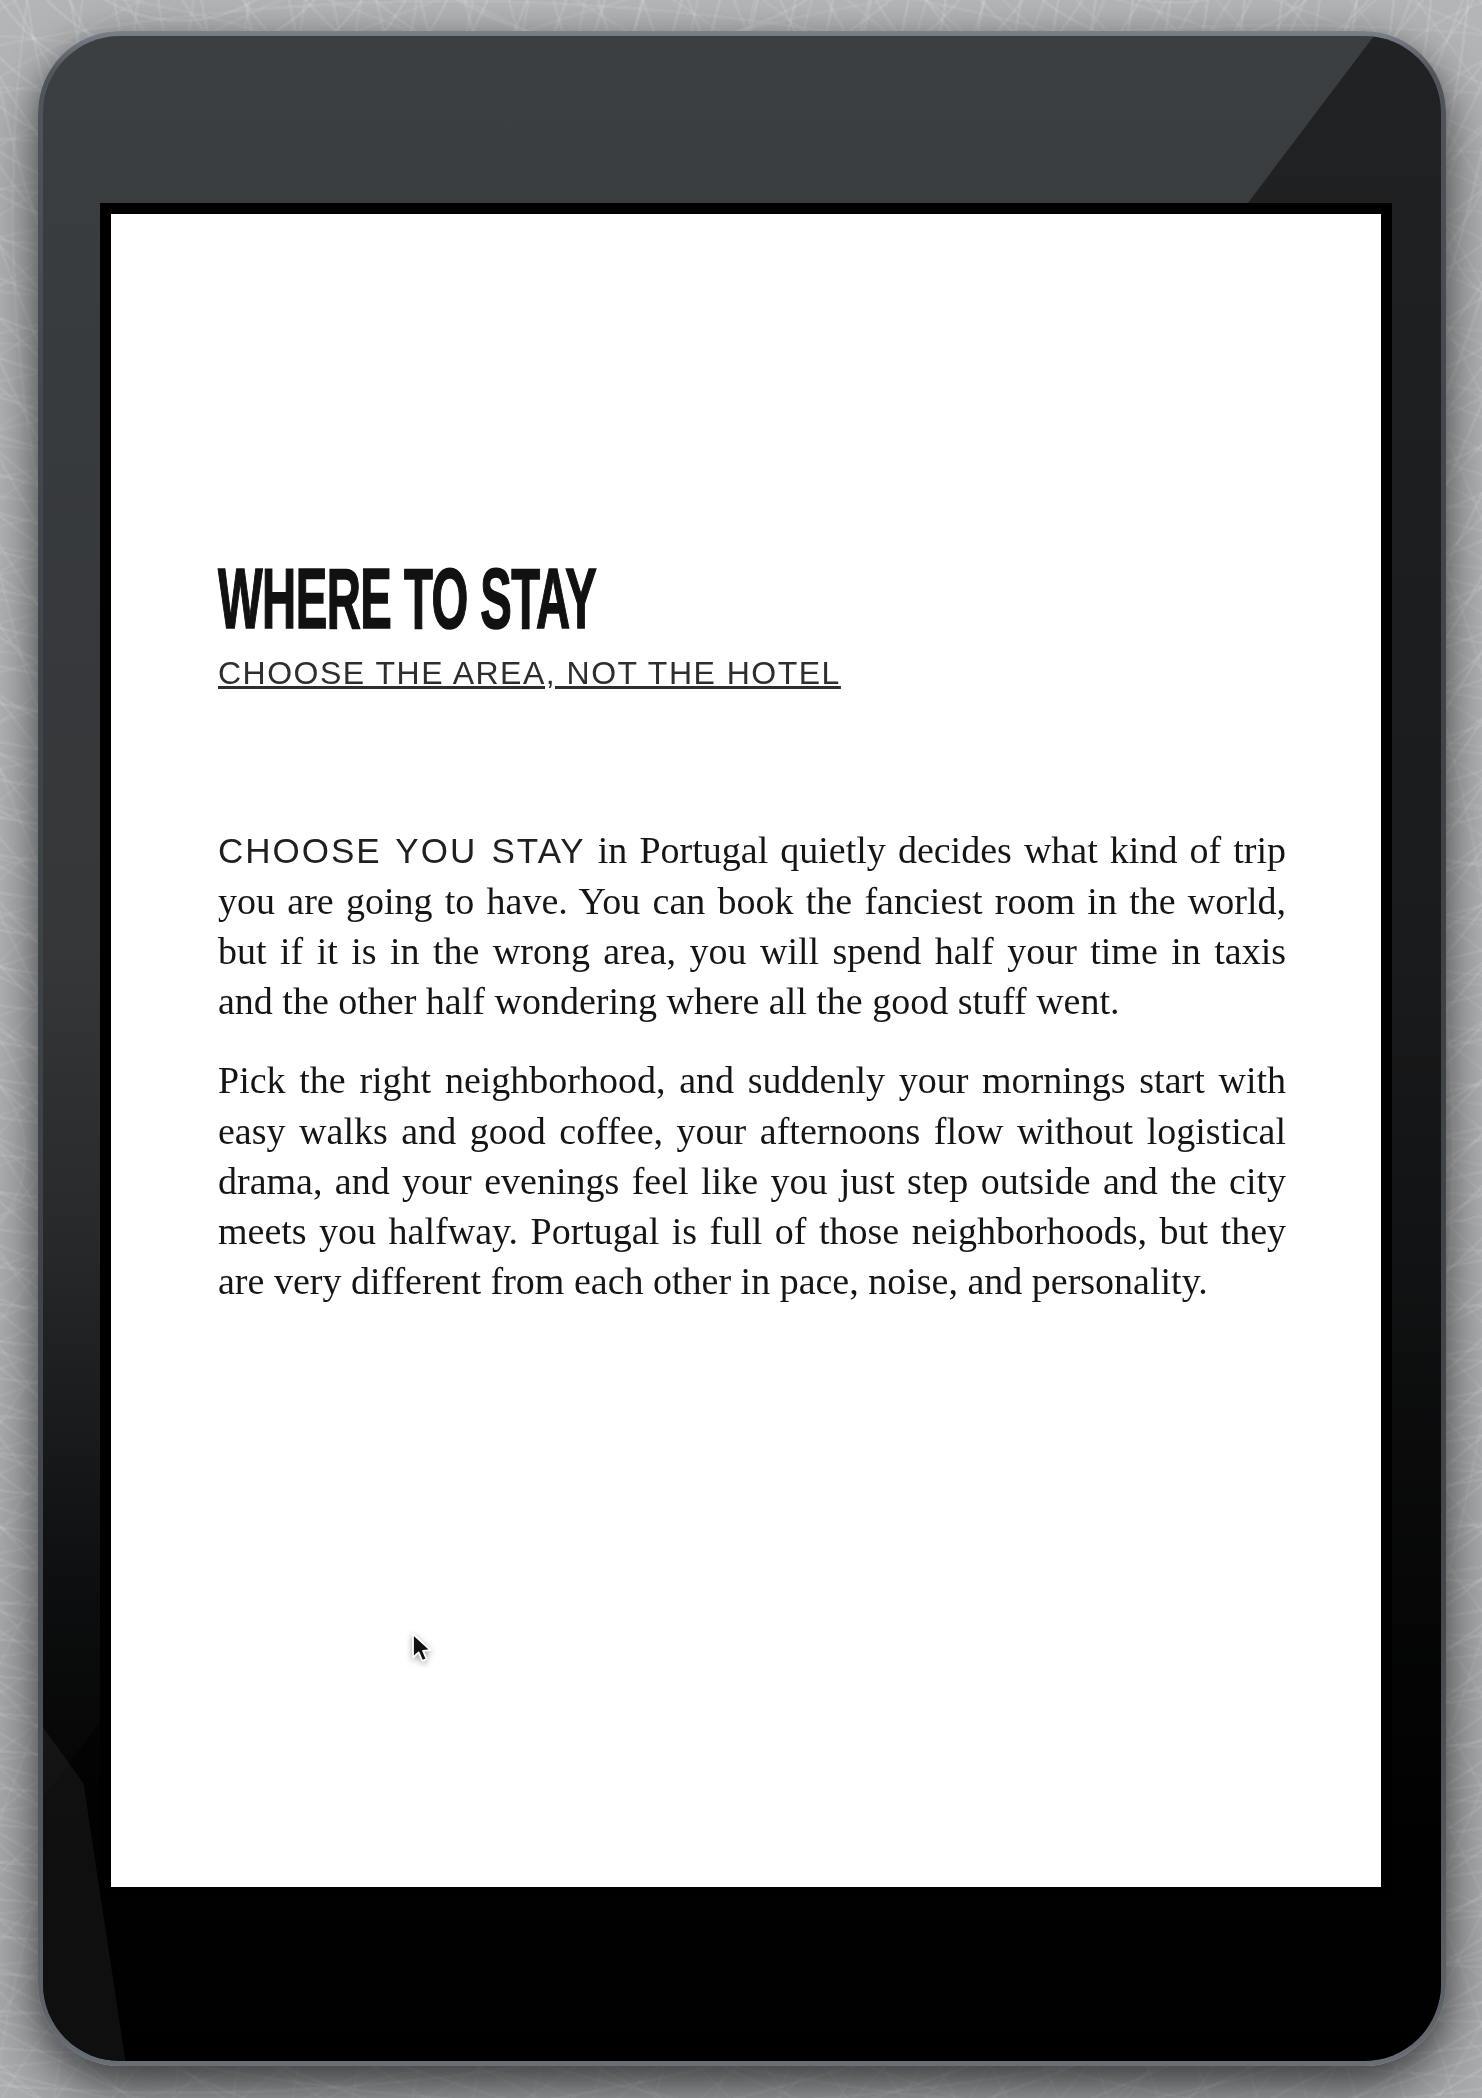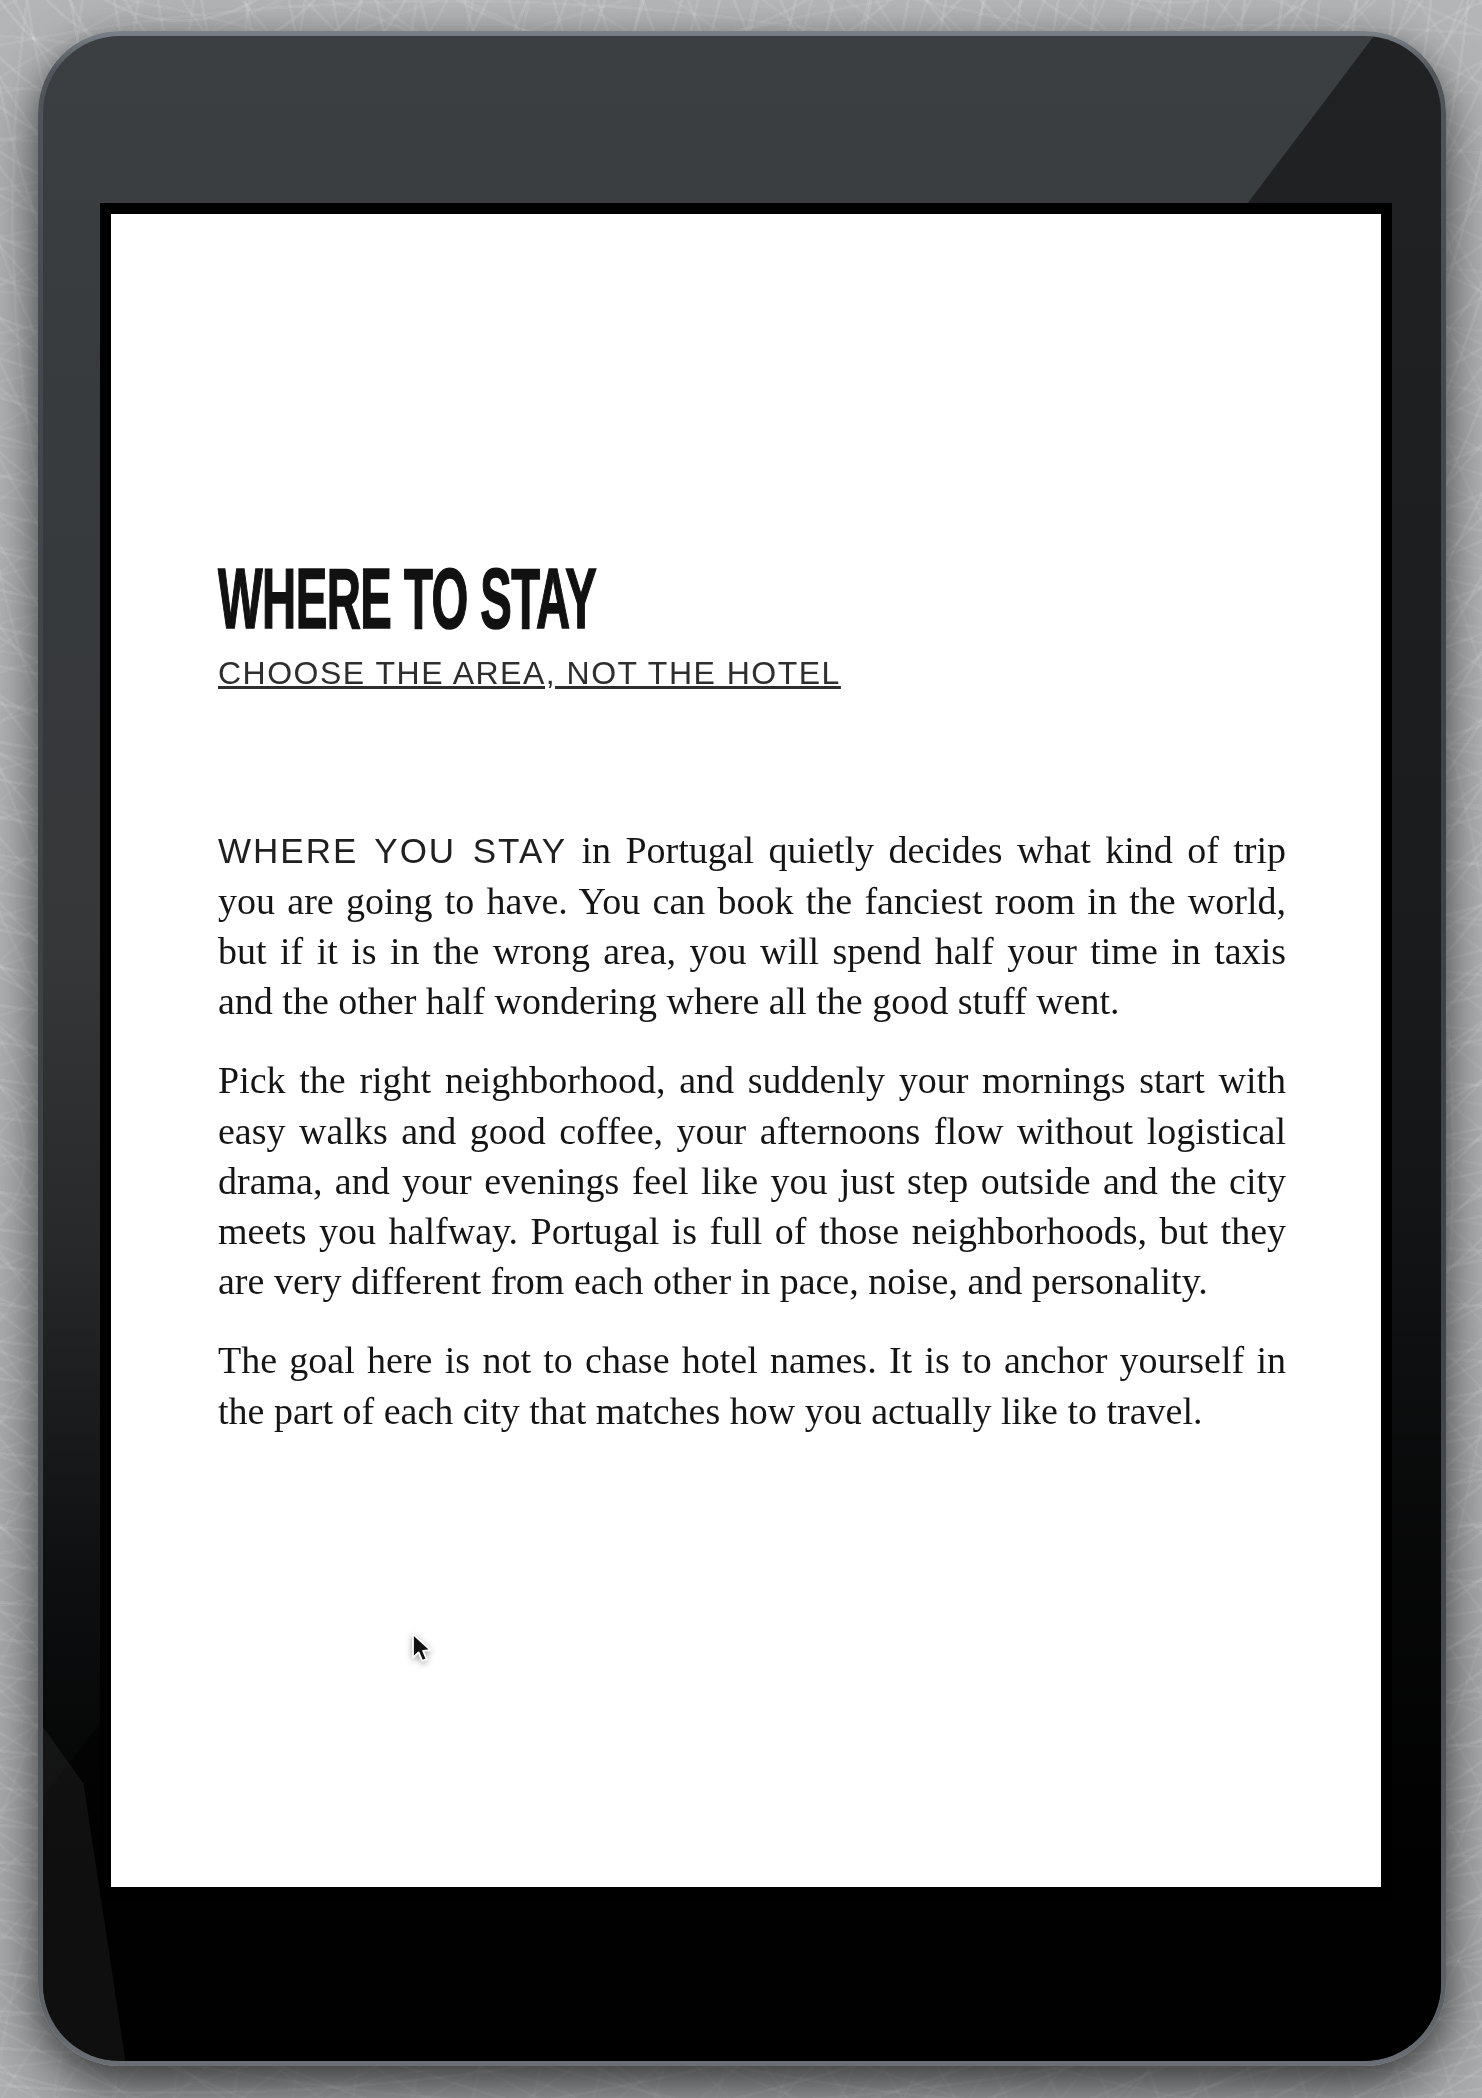--- a/index.html
+++ b/index.html
@@ -139,23 +139,22 @@
       <div class="gloss-light"></div>
 
       <div class="screen">
         <div class="page">
 
           <h1 class="title"><span class="title-inner">WHERE TO STAY</span></h1>
 
           <div class="subtitle">CHOOSE THE AREA, NOT THE HOTEL</div>
 
           <div class="body-text">
-              <p class="para"><span class="lead">WHERE YOU STAY</span><span> in Portugal quietly decides what kind of trip you are going to have. You can book the fanciest room in the world, but if it is in the wrong area, you will spend half your time in taxis and the other half wondering where all the good stuff went.</span></p>
+              <p class="para"><span class="lead">CHOOSE YOU STAY</span><span> in Portugal quietly decides what kind of trip you are going to have. You can book the fanciest room in the world, but if it is in the wrong area, you will spend half your time in taxis and the other half wondering where all the good stuff went.</span></p>
               <p class="para"><span class="lead"></span><span>Pick the right neighborhood, and suddenly your mornings start with easy walks and good coffee, your afternoons flow without logistical drama, and your evenings feel like you just step outside and the city meets you halfway. Portugal is full of those neighborhoods, but they are very different from each other in pace, noise, and personality.</span></p>
-              <p class="para"><span class="lead"></span><span>The goal here is not to chase hotel names. It is to anchor yourself in the part of each city that matches how you actually like to travel.</span></p>
             </div>
 
         </div>
       </div>
     </div>
   </div>
 
   <svg class="cursor" viewBox="0 0 30 34" xmlns="http://www.w3.org/2000/svg">
     <path d="M5 2 L5 25.5 L10.6 20.4 L14.2 28.9 L18.6 27.1 L15.1 18.8 L22.5 18.2 Z" fill="#121212" stroke="#ffffff" stroke-width="1.8" stroke-linejoin="round"></path>
   </svg>

